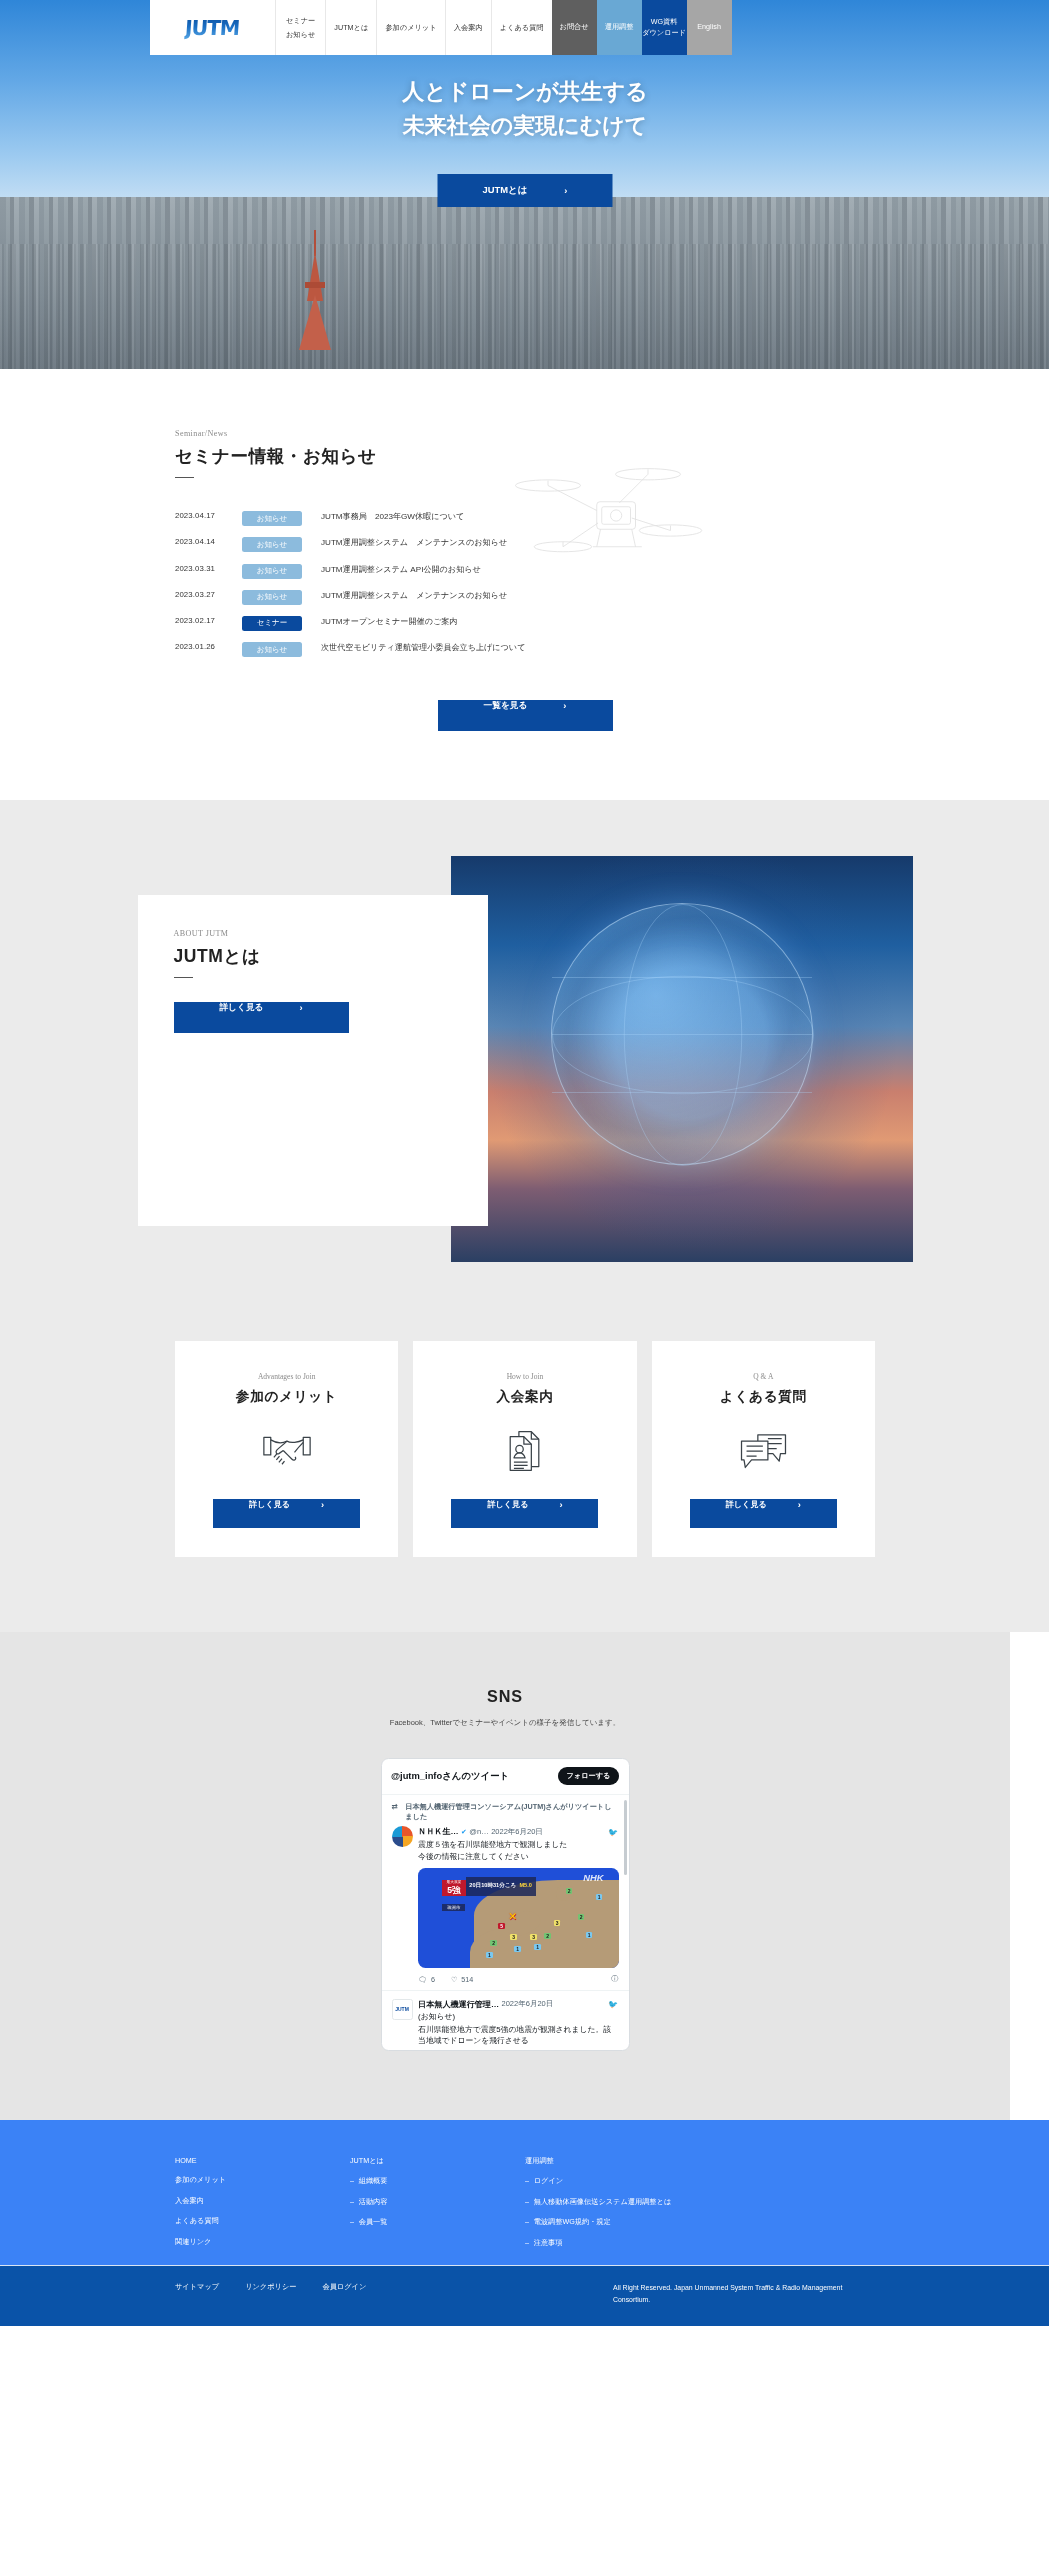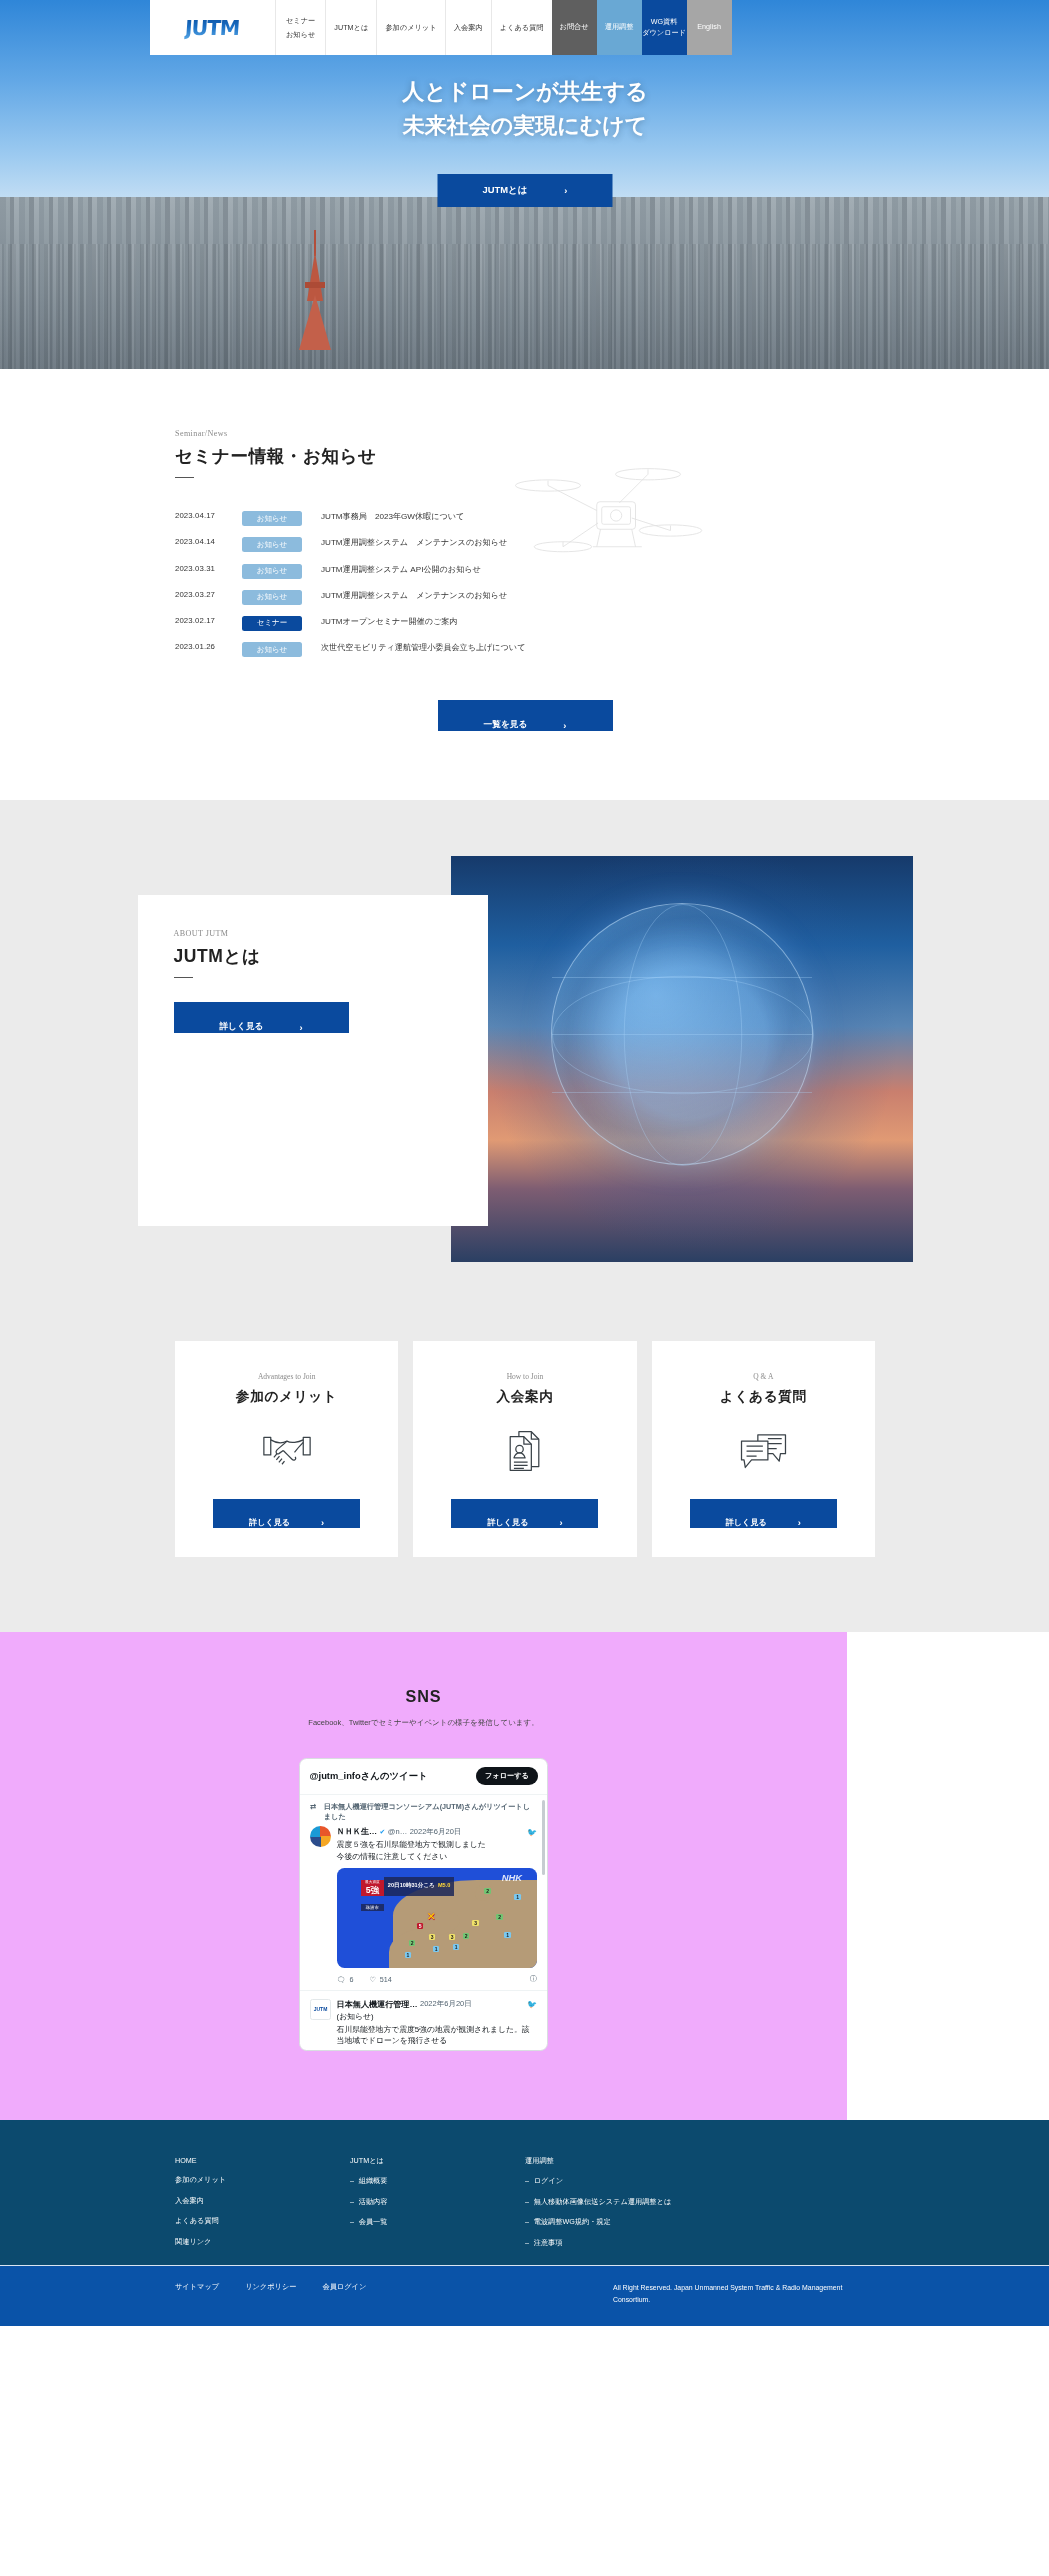--- a/index.html
+++ b/index.html
@@ -94,21 +94,21 @@
   .news-date { width:67px; color:#333; font-size:7.8px; letter-spacing:0.1px; }
   .badge {
     width:60px; height:15px; border-radius:2.5px; color:#fff; font-size:7.5px;
     display:flex; align-items:center; justify-content:center; margin-right:19px; flex:none;
   }
   .badge.info { background:#8cbbdd; }
   .badge.seminar { background:#0a4a9e; }
   .news-title { color:#333; font-size:8.1px; }
   .btn-blue {
     width:175px; height:31px; background:#0a4a9e; color:#fff; font-size:8.7px; font-weight:bold;
-    display:flex; align-items:flex-end; justify-content:center; gap:36px; cursor:pointer;
+    display:flex; align-items:flex-start; justify-content:center; gap:36px; cursor:pointer;
   }
 
   
   .about { width:1050px; background:#ebebeb; padding:56px 0 67px; }
   .about-wrap { width:775px; margin:0 auto; position:relative; height:412px; }
   .about-photo {
     position:absolute; right:0; top:0; width:462px; height:406px;
     background:
       radial-gradient(circle at 52% 46%, rgba(120,190,255,.55) 0 75px, rgba(40,90,160,.25) 125px, rgba(10,30,70,0) 206px),
       linear-gradient(to bottom,#163a6b 0%,#1f5fa0 22%,#5a86b4 42%,#c97f6e 58%,#e09a74 70%,#7e5d72 82%,#2a3f63 100%);
@@ -142,21 +142,21 @@
   .card {
     flex:1; background:#fff; padding:31px 25px 29px; text-align:center;
     display:flex; flex-direction:column; align-items:center;
   }
   .card-en { font-family:"Liberation Serif","DejaVu Serif",serif; font-size:7.5px; color:#8a8a8a; }
   .card-jp { font-size:13.7px; font-weight:bold; color:#222; margin-top:7.5px; letter-spacing:0.6px; }
   .card-icon { margin:21px 0 25px; height:47px; display:flex; align-items:center; }
   .card .btn-blue { width:100%; max-width:147px; height:29px; font-size:8.1px; gap:31px; }
 
   
-  .sns { width:847px; background:#f0abfc; padding:55px 7px 69px; text-align:center; }
+  .sns { width:1010px; background:#e5e5e5; padding:55px 7px 69px; text-align:center; }
   .sns h2 { font-size:16.2px; font-weight:bold; color:#222; letter-spacing:0.9px; }
   .sns p  { font-size:7.5px; color:#444; margin-top:11.2px; }
   .tw-widget {
     width:249px; margin:30px auto 0; background:#fff;
     border:0.6px solid #d9dde1; border-radius:7.5px; text-align:left; overflow:hidden;
   }
   .tw-head { display:flex; align-items:center; justify-content:space-between; padding:8.1px 9.4px; }
   .tw-head-title { font-size:9.4px; font-weight:bold; color:#0f1419; }
   .tw-follow { background:#0f1419; color:#fff; font-size:7.2px; font-weight:bold; border-radius:12.5px; padding:4.4px 8.7px; cursor:pointer; }
   .tw-body { border-top:0.6px solid #eff3f4; max-height:256px; overflow:hidden; position:relative; }
@@ -193,21 +193,21 @@
   .eq-mag { color:#ffd83b; }
   .eq-city{ position:absolute; left:12%; top:36%; background:rgba(28,40,88,.86); color:#fff; font-size:4.4px; padding:1.2px 5px; }
   .eq-x { position:absolute; left:45%; top:42%; color:#ffd400; font-size:10.6px; font-weight:bold; text-shadow:0 0 1.2px #c0182c,0.6px 0.6px 0 #c0182c; }
   .sp { position:absolute; font-size:5px; font-weight:bold; color:#1a1a1a; border-radius:1.2px; padding:0.6px 1.9px; line-height:1; }
   .sp.b1{ background:#79c8f0; } .sp.g2{ background:#72c472; } .sp.y3{ background:#efe06a; } .sp.r5{ background:#c0182c; color:#fff; }
   .tw-actions { display:flex; align-items:center; gap:16.2px; margin-top:6.2px; color:#536471; font-size:7.2px; }
   .tw-actions .ic { display:flex; align-items:center; gap:3.7px; }
   .tw-info-dot { margin-left:auto; }
 
   
-  .footer { width:1050px; background:#0c4a6e; color:#fff; padding:36px 0 6.2px; }
+  .footer { width:1050px; background:#3b82f6; color:#fff; padding:36px 0 6.2px; }
   .footer-inner { width:700px; margin:0 auto; display:flex; }
   .fcol { width:25%; }
   .fcol.wide { width:25%; }
   .flink { font-size:7.2px; color:#fff; margin-bottom:10.6px; cursor:pointer; display:block; }
   .fsub { font-size:7.2px; color:#fff; margin-bottom:10.6px; cursor:pointer; padding-left:8.7px; position:relative; }
   .fsub:before { content:"–"; position:absolute; left:0; }
   .footer-bottom { width:1050px; background:#0a53a8; border-top:0.6px solid rgba(255,255,255,.85); padding:16.2px 0 21px; }
   .fb-inner { width:700px; margin:0 auto; display:flex; align-items:flex-start; }
   .fb-links { display:flex; gap:26px; }
   .fb-links span { font-size:7.2px; color:#fff; cursor:pointer; }

